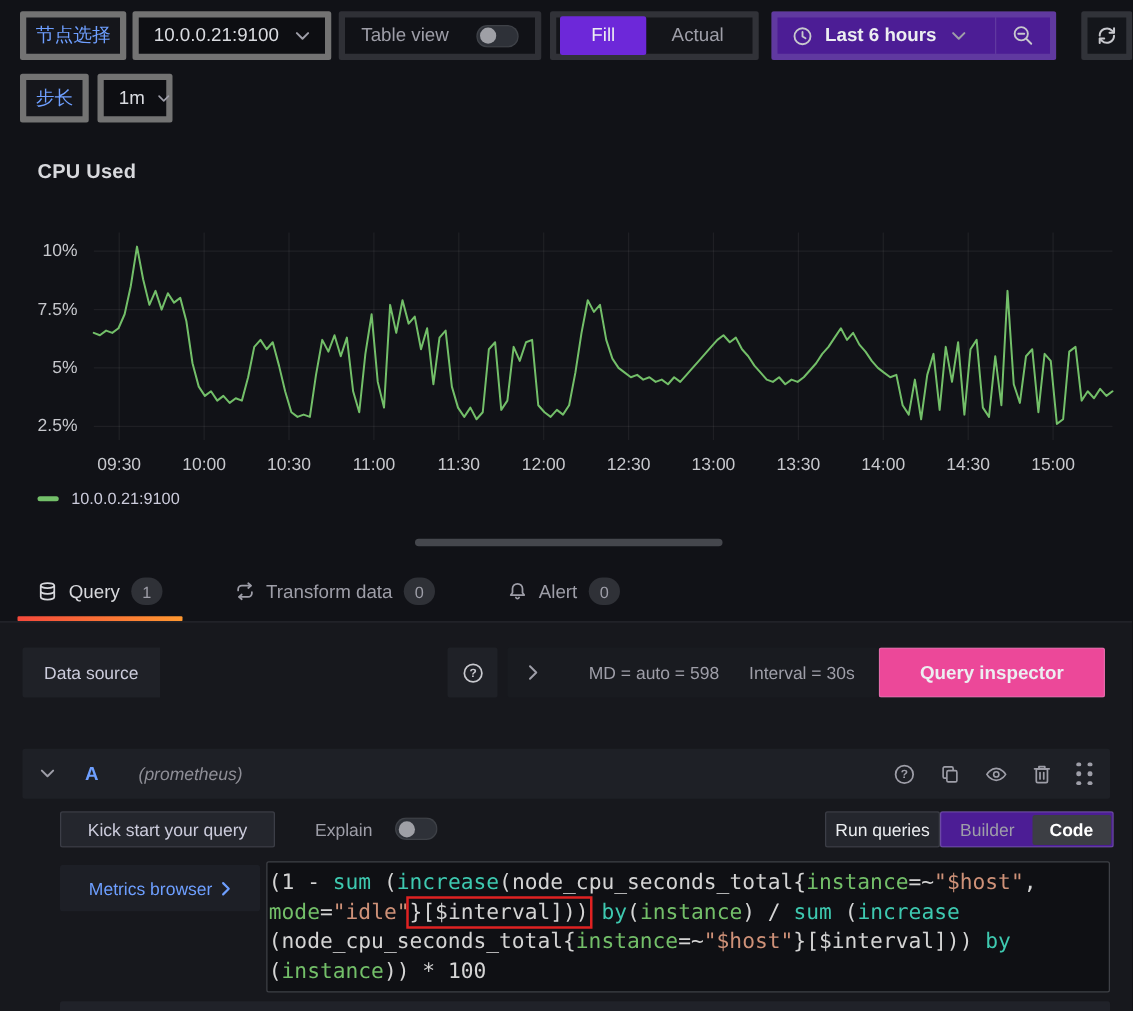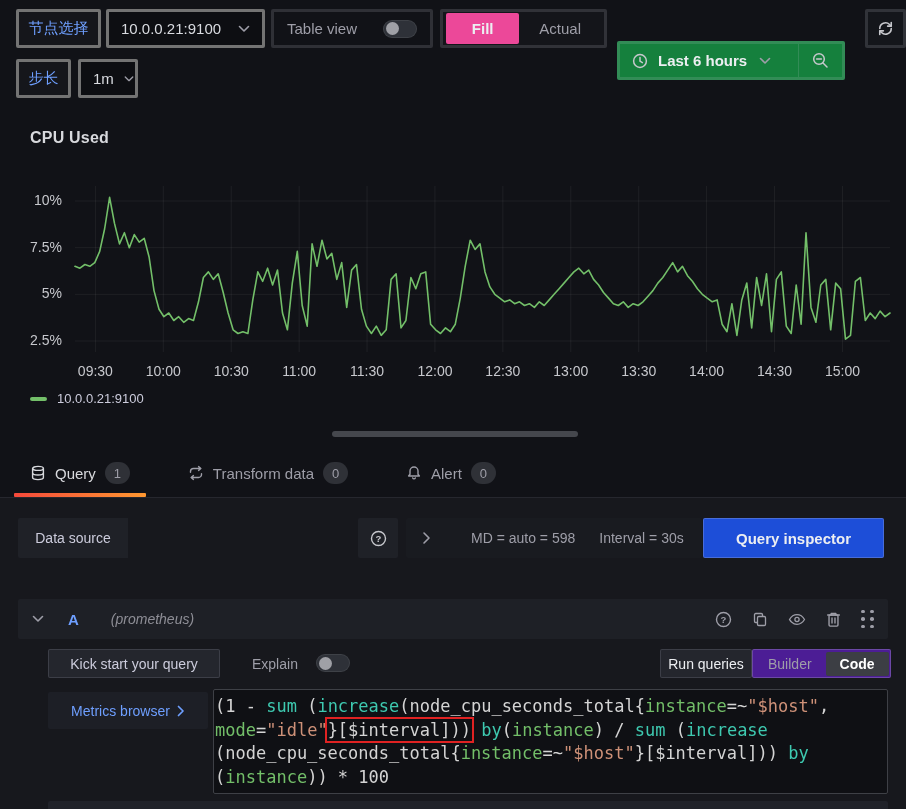--- a/index.html
+++ b/index.html
@@ -6,32 +6,32 @@
   html,body { background:#111217; }
   #app {
     position:relative; width:906px; height:809px; overflow:hidden;
     background:#111217; color:#ccccdc;
     font-family:"Liberation Sans","DejaVu Sans",sans-serif; font-size:14px;
   }
   .abs { position:absolute; }
   .flex { display:flex; align-items:center; }
 
   
-  .tool-box { height:39px; border:3px solid #737373; border-radius:2px; background:#15161b; display:flex; align-items:center; }
+  .tool-box { height:39px; border:5px solid #737373; border-radius:2px; background:#15161b; display:flex; align-items:center; }
   .accent-label { color:#6e9fff; font-size:15px; font-weight:500; justify-content:center; }
   .dd { background:#0d0e12; padding:0 12px; gap:10px; color:#d9dbe0; font-size:15px; font-weight:500; cursor:pointer; }
   .caret { width:12px; height:8px; flex:none; }
   .caret polyline { fill:none; stroke:#9e9ea8; stroke-width:1.6; stroke-linecap:round; stroke-linejoin:round; }
   .toggle-wrap { gap:10px; padding:0 13px; background:transparent; }
   .toggle-label { color:#9e9ea8; font-size:15px; }
   .switch { width:34px; height:18px; border-radius:9px; background:#2e3138; border:1px solid rgba(255,255,255,0.08); position:relative; cursor:pointer; flex:none; }
   .switch .knob { position:absolute; left:2px; top:1.5px; width:13px; height:13px; border-radius:50%; background:#9fa0a6; }
   .seg-group { padding:3px; gap:0; background:#14151a; }
   .seg { height:31px; padding:0 20px; display:flex; align-items:center; justify-content:center; font-size:15px; color:#9e9ea8; font-weight:500; border-radius:2px; cursor:pointer; }
-  .seg.sel { background:#ec4899; color:#eceef1; font-weight:700; }
+  .seg.sel { background:#6d28d9; color:#eceef1; font-weight:400; }
   .icon-gray { stroke:#c7c8cd; fill:none; stroke-width:1.5; stroke-linecap:round; stroke-linejoin:round; }
 
   
   #panel-title { left:30px; top:129px; font-size:16px; font-weight:700; color:#d8d9dd; letter-spacing:.2px; }
   #chart-svg { left:0; top:180px; }
   .ytick { position:absolute; width:62px; text-align:right; font-size:14px; font-weight:500; color:#c7c8cd; }
   .xtick { position:absolute; top:363px; width:60px; text-align:center; font-size:14px; font-weight:500; color:#c7c8cd; }
   #legend { left:30px; top:391px; gap:10px; }
   #legend .dash { width:17px; height:4px; border-radius:2px; background:#73bf69; }
   #legend .name { font-size:13px; color:#ccccdc; }
@@ -45,21 +45,21 @@
   .tab-badge { min-width:25px; height:22px; border-radius:12px; background:#2f3137; color:#9e9ea8; font-size:13px; display:flex; align-items:center; justify-content:center; padding:0 8px; }
   .tab-underline { position:absolute; left:0; right:0; bottom:-4px; height:4px; border-radius:1px; background:linear-gradient(90deg,#f5493b,#ff9830); }
   .tab-icon { flex:none; }
 
   
   #bottom-pane { left:0; top:497px; width:906px; height:312px; background:#17181d; border-top:1px solid #26272e; }
   .bp { position:absolute; }
   .label-box { background:#1f2127; border-radius:2px 0 0 2px; color:#ccccdc; font-size:14px; font-weight:500; display:flex; align-items:center; justify-content:center; }
   .input-box { background:#0e0f13; border:1px solid #2c2e36; border-radius:2px; display:flex; align-items:center; }
   .btn-sec { background:#24262d; border:1px solid rgba(204,204,220,0.15); border-radius:2px; color:#ccccdc; font-size:14px; font-weight:500; display:flex; align-items:center; justify-content:center; cursor:pointer; }
-  #qi-btn { font-size:15px; font-weight:700; color:#eceef1; border:1px solid rgba(204,204,220,0.25); background:#1d4ed8; }
+  #qi-btn { font-size:15px; font-weight:700; color:#eceef1; border:1px solid rgba(204,204,220,0.25); background:#ec4899; }
   #opts-box { background:#191b20; border-radius:2px; color:#9e9ea8; font-size:14px; overflow:hidden; }
   #query-row { background:#1e2026; border-radius:2px; }
   #row-letter { color:#6e9fff; font-size:15px; font-weight:700; }
   #row-ds { color:#8e8e96; font-style:italic; font-size:14px; }
   .row-icons { gap:20px; }
   .row-icons svg { cursor:pointer; }
   .grip { display:grid; grid-template-columns:repeat(2,4px); grid-gap:4px 5px; cursor:grab; }
   .grip i { width:3.5px; height:3.5px; border-radius:50%; background:#9e9ea8; }
   #bc-group { border:1px solid rgba(204,204,220,0.25); border-radius:2px; background:#4c1d95; padding:1px; }
   .bc-seg { height:24px; padding:0 14px; display:flex; align-items:center; font-size:14px; color:#9e9ea8; border-radius:2px; cursor:pointer; }
@@ -101,21 +101,21 @@
 
   <div class="abs tool-box seg-group" style="left:440px;top:9px;width:167px;border-color:rgba(204,204,220,0.16);">
     <span class="seg sel" style="width:76px;">
         <span>Fill</span>
       </span>
     <span class="seg" style="width:83px;">
         <span>Actual</span>
       </span>
   </div>
 
-  <div class="abs tool-box" style="left:617px;top:9px;width:228px;border-color:rgba(204,204,220,0.16);background:#15803d;margin-top:32px;">
+  <div class="abs tool-box" style="left:617px;top:9px;width:228px;border-color:rgba(204,204,220,0.16);background:#4c1d95;">
     <div class="flex" style="flex:1;height:100%;padding:0 12px;gap:10px;cursor:pointer;">
       <svg width="16" height="16" viewBox="0 0 16 16" class="icon-gray">
         <circle cx="8" cy="8" r="6.4"></circle>
           <path d="M8 4.6V8.2l2.4 1.4"></path>
       </svg>
       <span style="font-size:15px;font-weight:600;color:#eceef1;">Last 6 hours</span>
       <svg class="caret" viewBox="0 0 12 8" style="margin-left:2px;">
           <polyline points="1.5,1.5 6,6 10.5,1.5"></polyline>
         </svg>
     </div>

